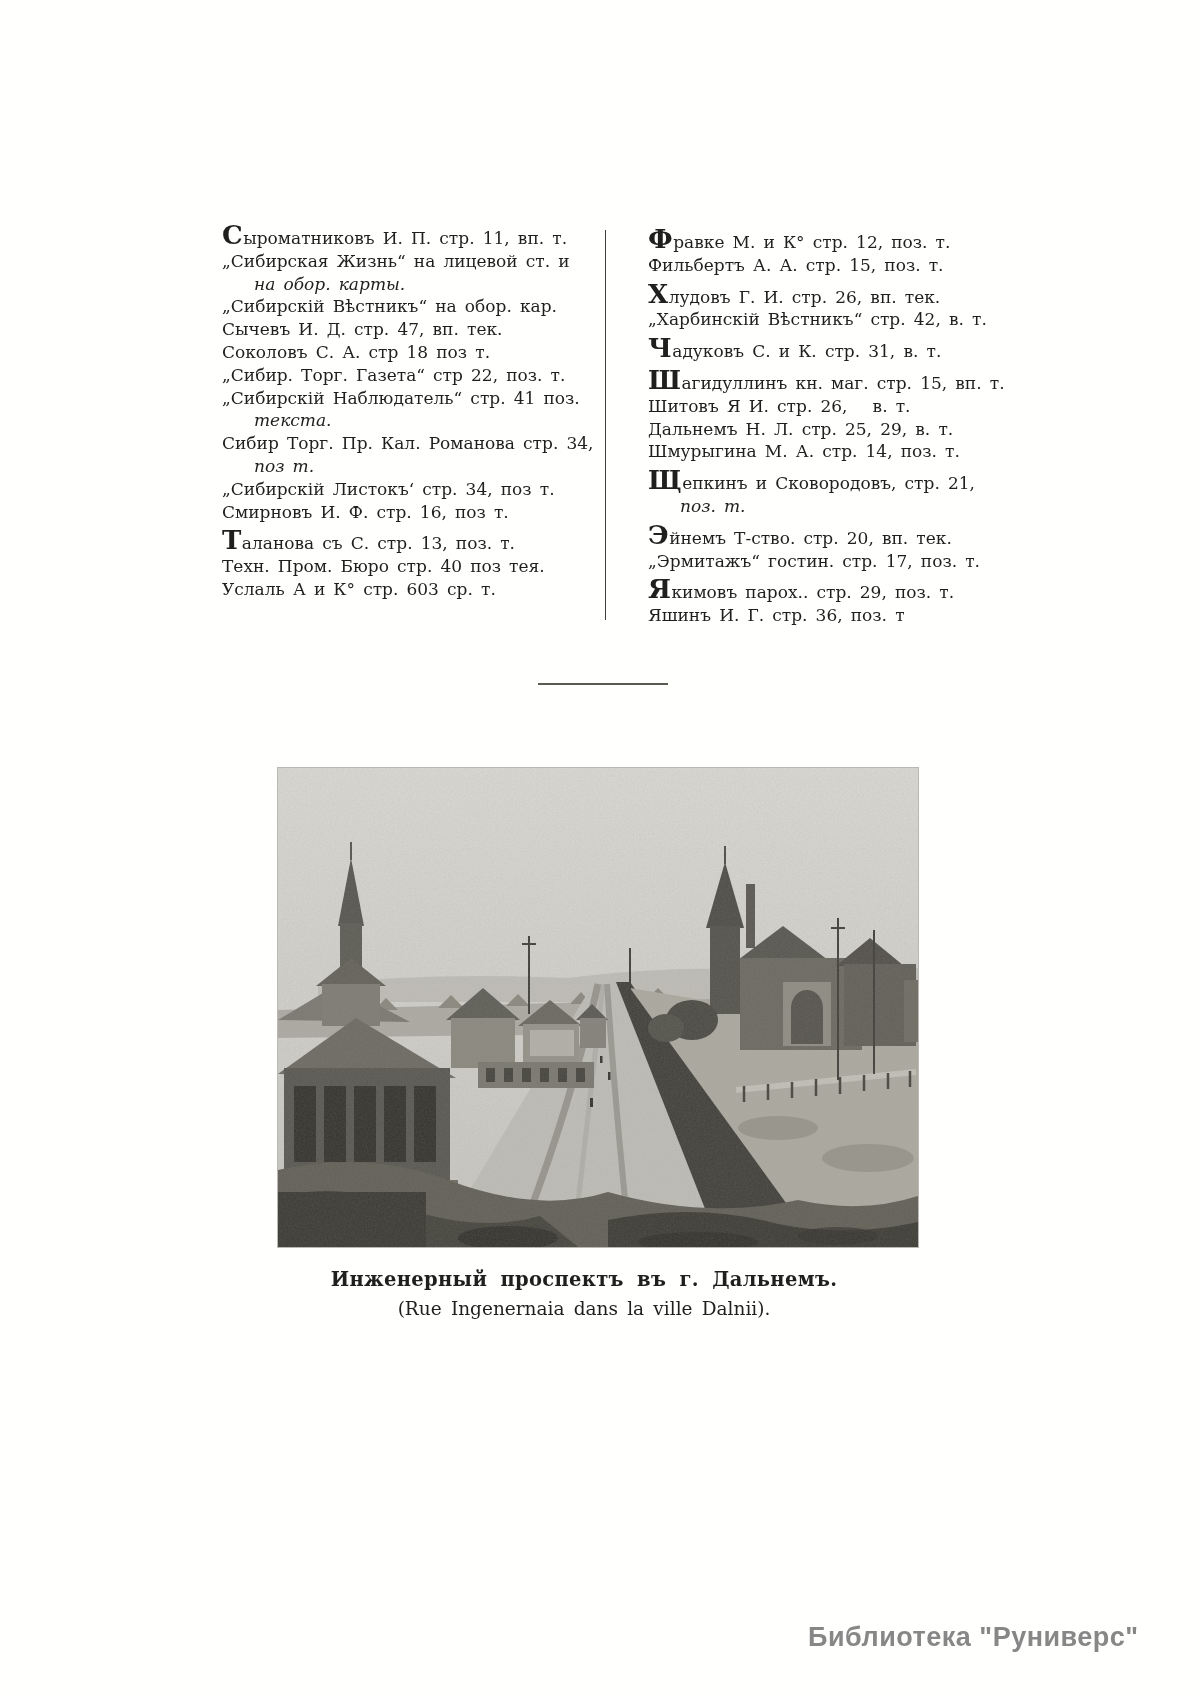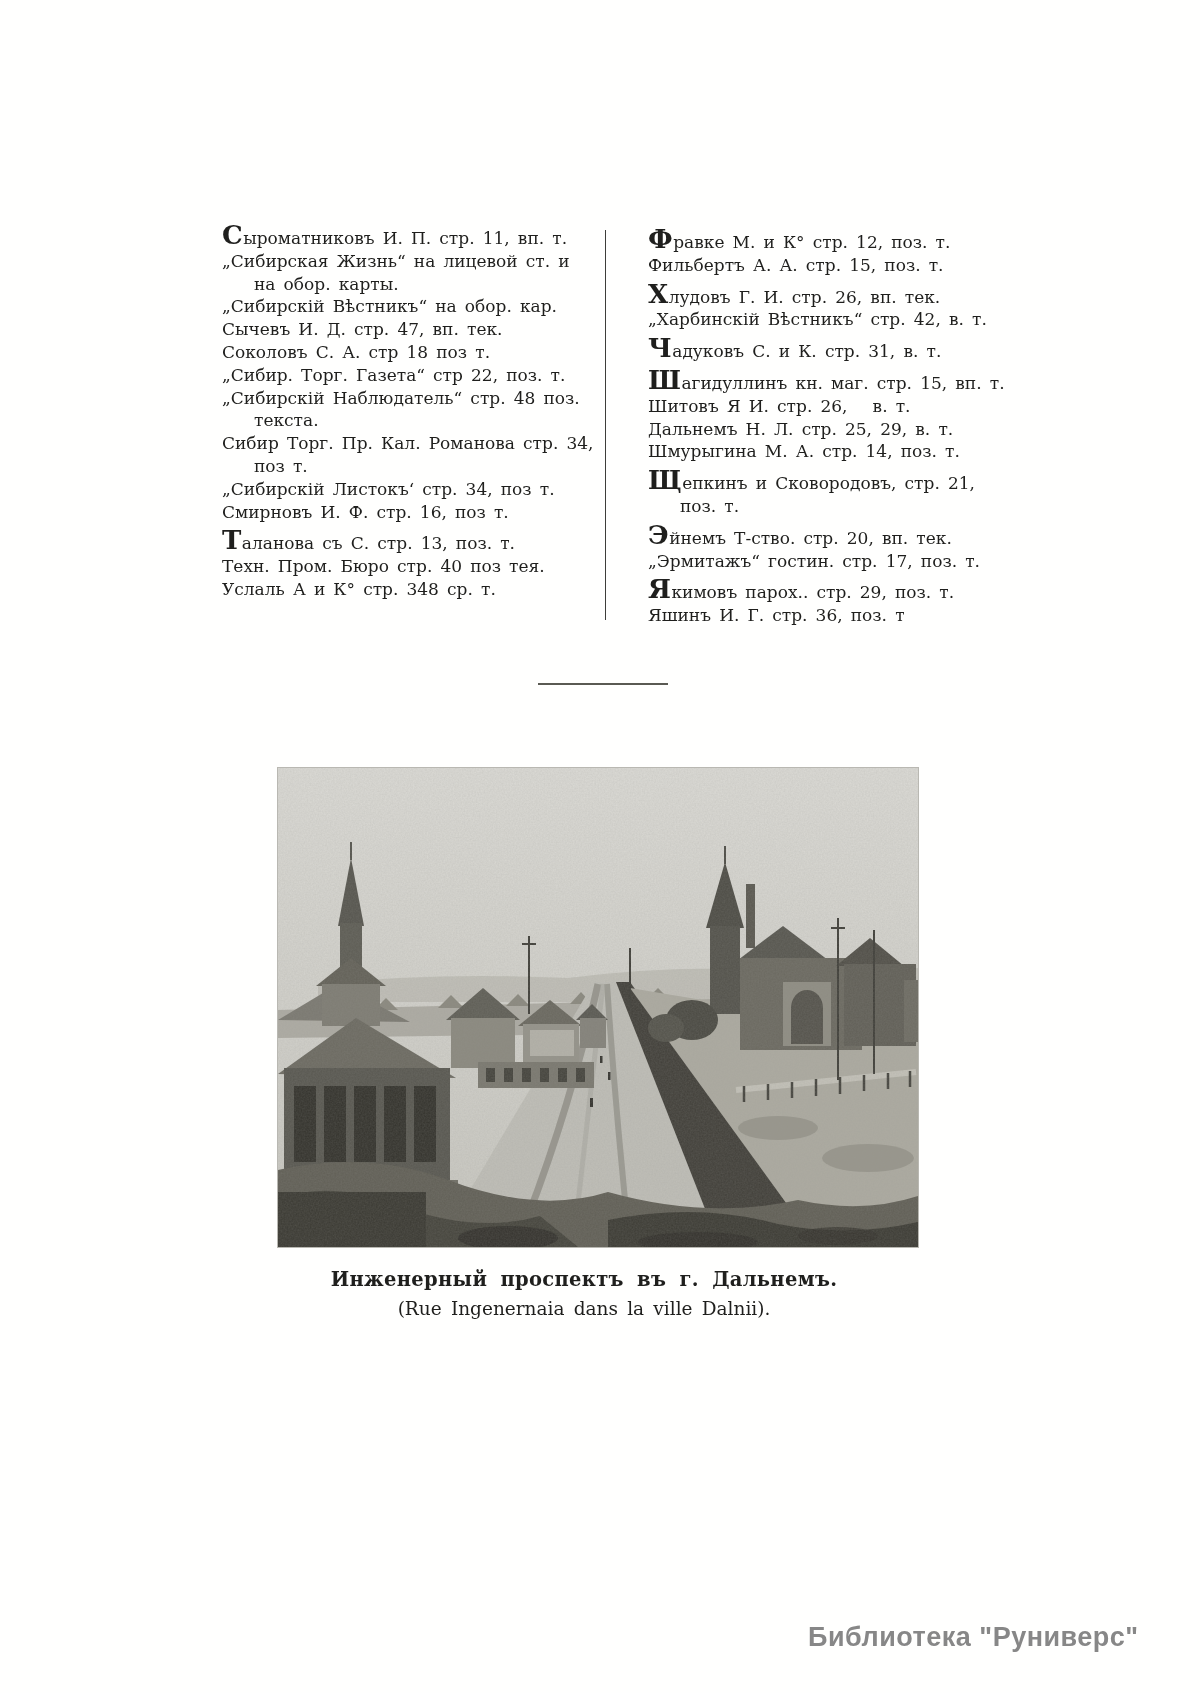--- a/index.html
+++ b/index.html
@@ -6,21 +6,21 @@
   body { width:1200px; height:1693px; position:relative; overflow:hidden;
          font-family:"DejaVu Serif", serif; color:#1f1f1d; }
 
   .page { position:absolute; left:0; top:0; width:1200px; height:1693px; background:#fffffe; }
 
   .col { position:absolute; font-size:17px; line-height:22.8px; word-spacing:0.16em; }
   #col-left  { left:222px; top:224px; width:334px; }
   #col-right { left:648px; top:228px; width:370px; }
 
   .line { white-space:nowrap; }
-  .line.indent { padding-left:32px; }
+  .line.indent { padding-left:32px;font-style:italic; }
   .line.gap { margin-top:6px; }
   .dropcap { font-size:26px; line-height:22.8px; font-weight:bold; letter-spacing:0.5px; }
 
   .v-divider { position:absolute; left:605px; top:230px; width:1px; height:390px; background:#3e3e3a; }
   .h-rule    { position:absolute; left:538px; top:683px; width:130px; height:2px; background:#5a5a53; }
 
   .photo-frame { position:absolute; left:278px; top:768px; width:640px; height:479px;
                  outline:1px solid #b9b8b2; background:#d6d5d0; }
   .photo-frame svg { display:block; width:640px; height:479px; }
 
@@ -38,29 +38,29 @@
 <div class="page">
 
   <div class="col" id="col-left">
       <div class="line"><span class="dropcap">С</span>ыроматниковъ И. П. стр. 11, вп. т.</div>
       <div class="line">„Сибирская Жизнь“ на лицевой ст. и</div>
       <div class="line indent">на обор. карты.</div>
       <div class="line">„Сибирскій Вѣстникъ“ на обор. кар.</div>
       <div class="line">Сычевъ И. Д. стр. 47, вп. тек.</div>
       <div class="line">Соколовъ С. А. стр 18 поз т.</div>
       <div class="line">„Сибир. Торг. Газета“ стр 22, поз. т.</div>
-      <div class="line">„Сибирскій Наблюдатель“ стр. 48 поз.</div>
+      <div class="line">„Сибирскій Наблюдатель“ стр. 41 поз.</div>
       <div class="line indent">текста.</div>
       <div class="line">Сибир Торг. Пр. Кал. Романова стр. 34,</div>
       <div class="line indent">поз т.</div>
       <div class="line">„Сибирскій Листокъ‘ стр. 34, поз т.</div>
       <div class="line">Смирновъ И. Ф. стр. 16, поз т.</div>
       <div class="line gap"><span class="dropcap">Т</span>аланова съ С. стр. 13, поз. т.</div>
       <div class="line">Техн. Пром. Бюро стр. 40 поз тея.</div>
-      <div class="line">Услаль А и К° стр. 348 ср. т.</div>
+      <div class="line">Услаль А и К° стр. 603 ср. т.</div>
     </div>
   <div class="v-divider"></div>
   <div class="col" id="col-right">
       <div class="line"><span class="dropcap">Ф</span>равке М. и К° стр. 12, поз. т.</div>
       <div class="line">Фильбертъ А. А. стр. 15, поз. т.</div>
       <div class="line gap"><span class="dropcap">Х</span>лудовъ Г. И. стр. 26, вп. тек.</div>
       <div class="line">„Харбинскій Вѣстникъ“ стр. 42, в. т.</div>
       <div class="line gap"><span class="dropcap">Ч</span>адуковъ С. и К. стр. 31, в. т.</div>
       <div class="line gap"><span class="dropcap">Ш</span>агидуллинъ кн. маг. стр. 15, вп. т.</div>
       <div class="line">Шитовъ Я И. стр. 26,  в. т.</div>

